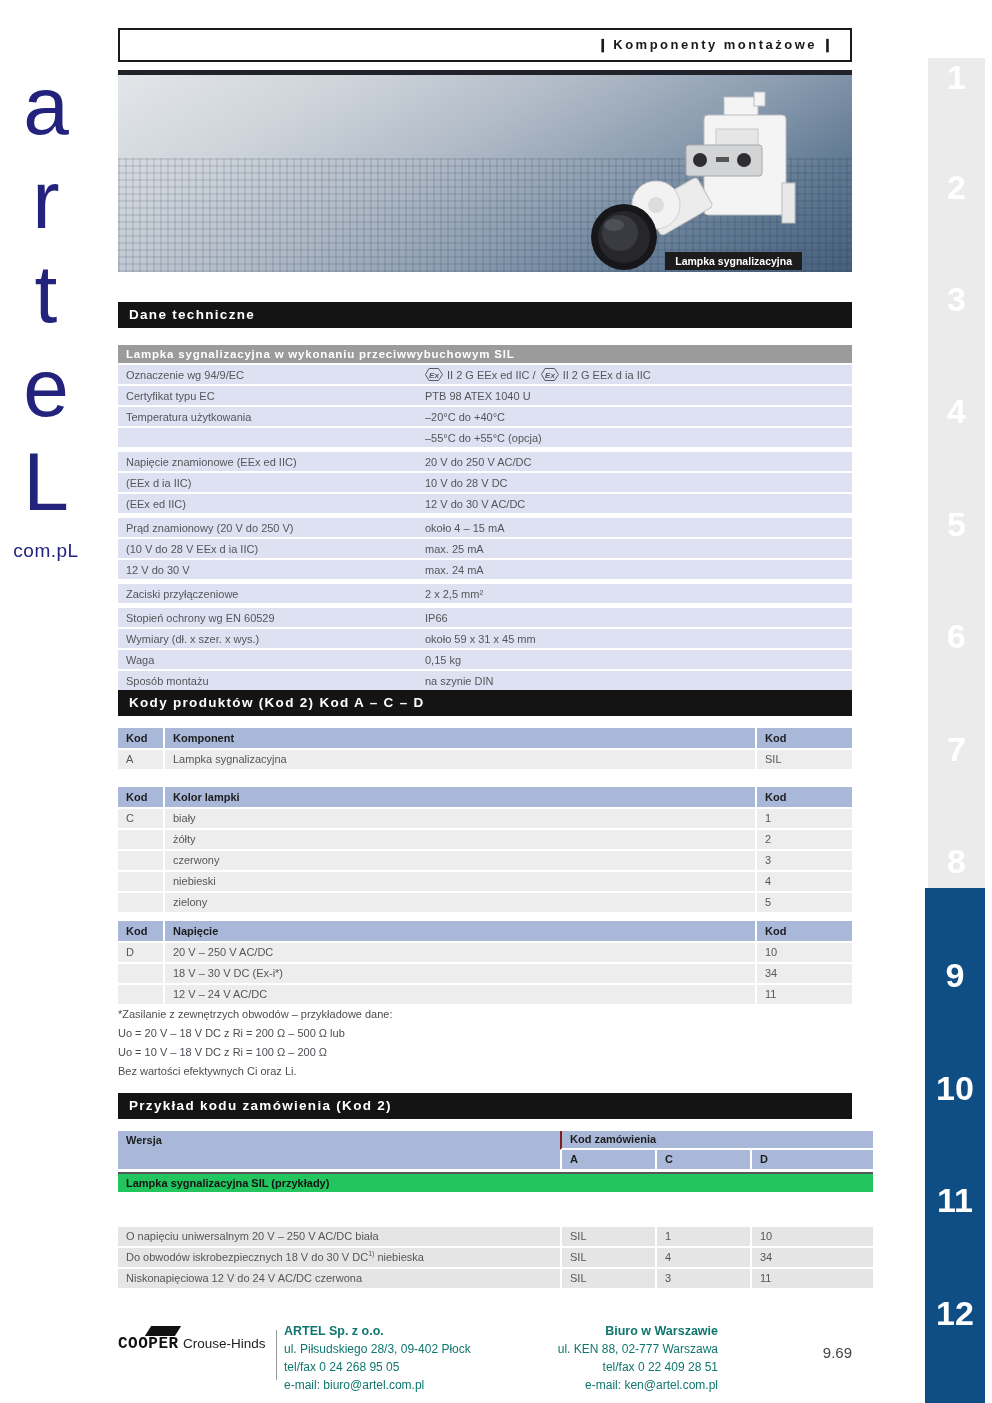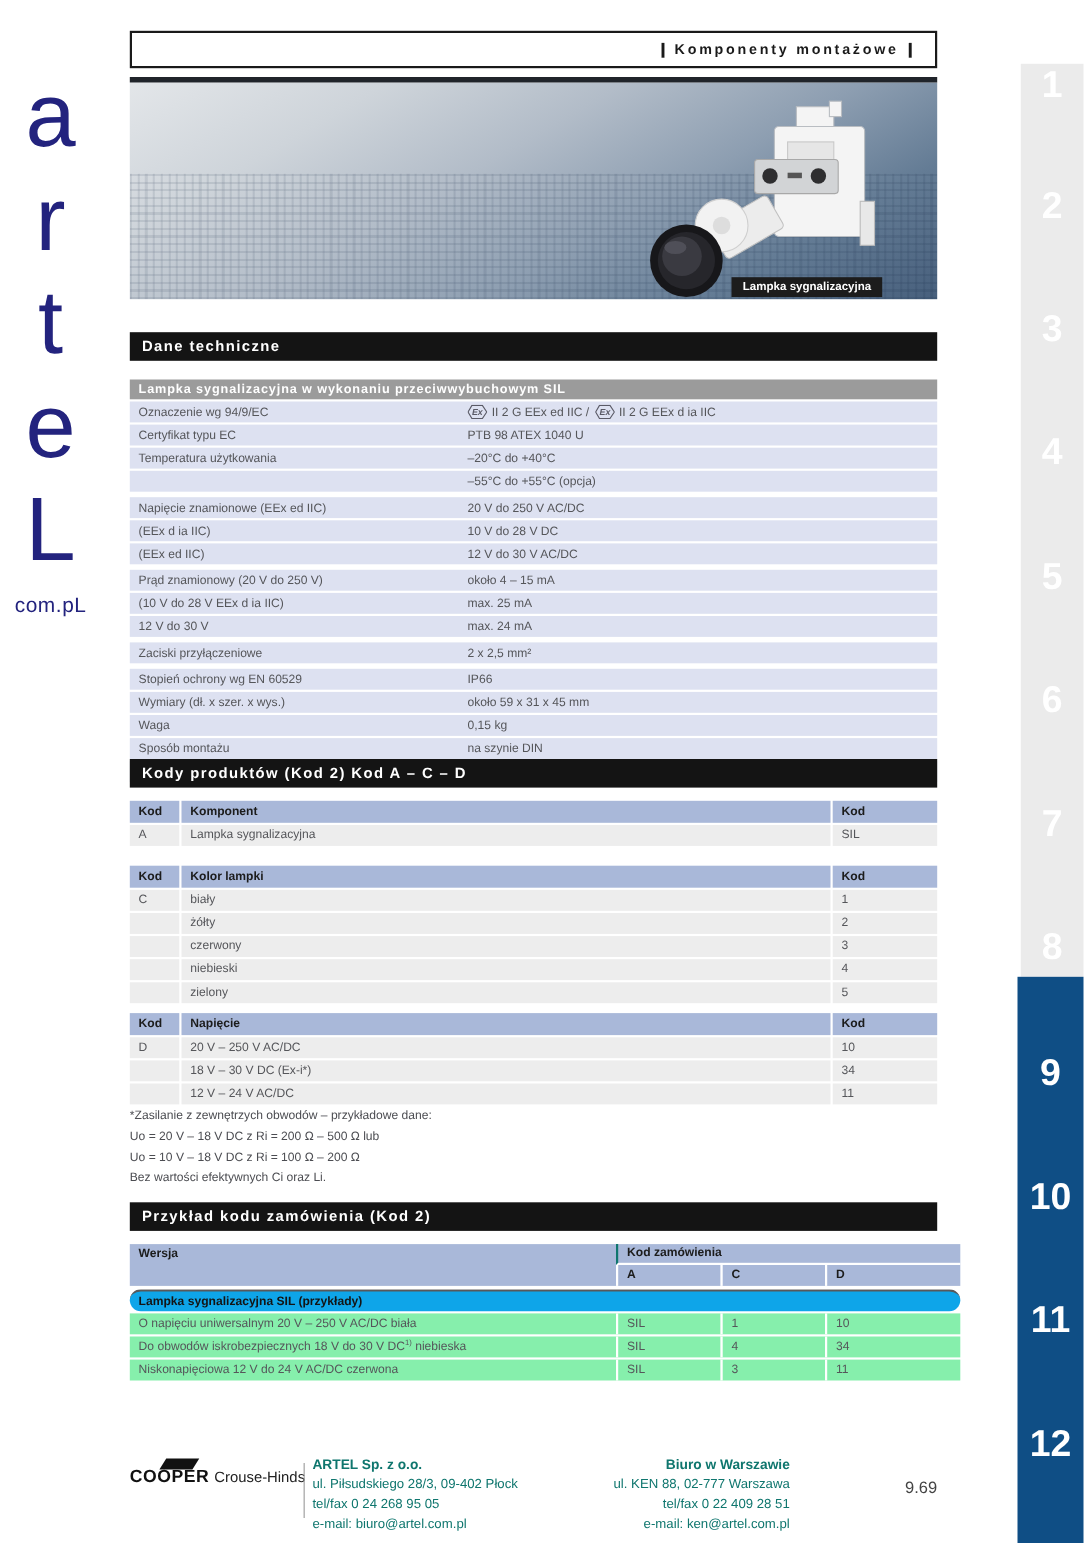--- a/index.html
+++ b/index.html
@@ -73,37 +73,37 @@
   .kt-row  > div { background: #ededed; }
 
   
   .notes { left: 118px; top: 1005px; width: 734px; font-size: 11px; line-height: 19px; color: #4c4d52; }
 
   
   .ot { left: 118px; top: 1131px; width: 755px; font-size: 11px; }
   .ot-head { display: grid; grid-template-columns: 442px 95px 95px 1fr; grid-template-rows: 19px 19px; }
   .ot-head > div { background: #a9b8d9; font-weight: bold; color: #1c1c1c; }
   .ot-wersja { grid-row: 1 / 3; padding-left: 8px; line-height: 19px; }
-  .ot-kodzam { grid-column: 2 / 5; border-left: 2px solid #0f766e; border-bottom: 2px solid #fff;
+  .ot-kodzam { grid-column: 2 / 5; border-left: 2px solid #7f1d1d; border-bottom: 2px solid #fff;
     padding-left: 8px; line-height: 17px; }
   .ot-sub { border-left: 2px solid #fff; padding-left: 8px; line-height: 19px; }
-  .ot-section { margin-top: 3px; border-top: 2px solid #58585a; background: #0ea5e9;
-    height: 20px; line-height: 18px; font-weight: bold; color: #141414; padding-left: 8px; border-radius: 10px; }
+  .ot-section { margin-top: 3px; border-top: 2px solid #58585a; background: #22c55e;
+    height: 20px; line-height: 18px; font-weight: bold; color: #141414; padding-left: 8px; }
   .ot-row { display: grid; grid-template-columns: 442px 95px 95px 1fr; margin-top: 2px;
     height: 19px; line-height: 19px; }
-  .ot-row > div { background: #86efac; padding-left: 8px; }
+  .ot-row > div { background: #e5e5e5; padding-left: 8px; margin-top: 33px; }
   .ot-row > div + div { border-left: 2px solid #fff; }
   sup { font-size: 7px; line-height: 0; vertical-align: super; }
 
   
   .footer { left: 118px; top: 1322px; width: 734px; height: 78px; }
   .cooper { position: absolute; left: 0; top: 12px; color: #111; }
   .cooper-flag { position: absolute; left: 30px; top: -8px; width: 30px; height: 10px;
     background: #111; transform: skewX(-32deg); }
-  .cooper-name { font-weight: bold; font-size: 16px; letter-spacing: 0.5px; }
+  .cooper-name { font-weight: bold; font-size: 16px; letter-spacing: 0.5px; font-family: Liberation Mono, monospace; }
   .cooper-sub { font-size: 13.5px; color: #222; }
   .footer-divider { position: absolute; left: 158px; top: 8px; width: 1px; height: 50px; background: #999; }
   .addr { position: absolute; top: 0; color: #0f766e; font-size: 12px; line-height: 18px; }
   .addr-artel { left: 166px; width: 230px; }
   .addr-wawa  { left: 400px; width: 200px; text-align: right; }
   .addr-name { font-weight: bold; font-size: 12.5px; }
   .page-num { position: absolute; right: 0; top: 22px; color: #444; font-size: 15px; }
 </style>
 </head>
 <body>

